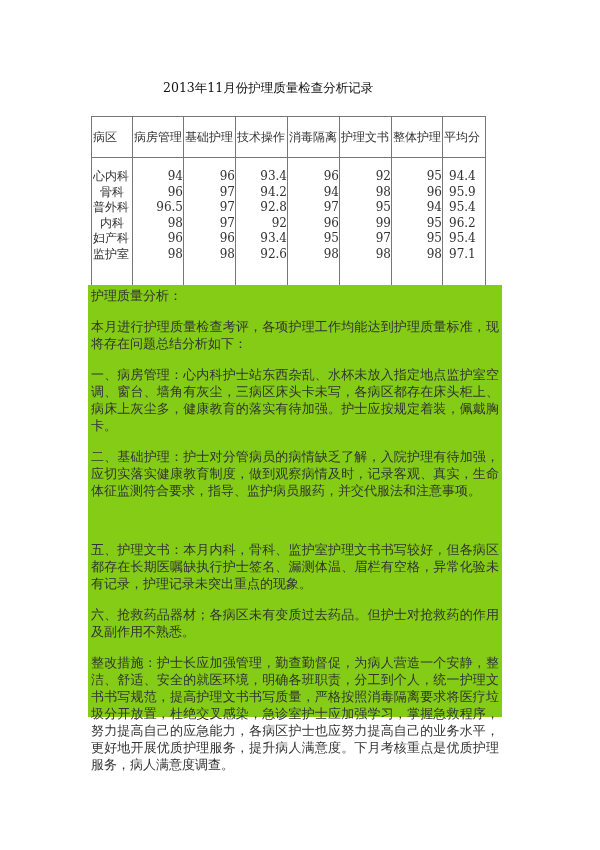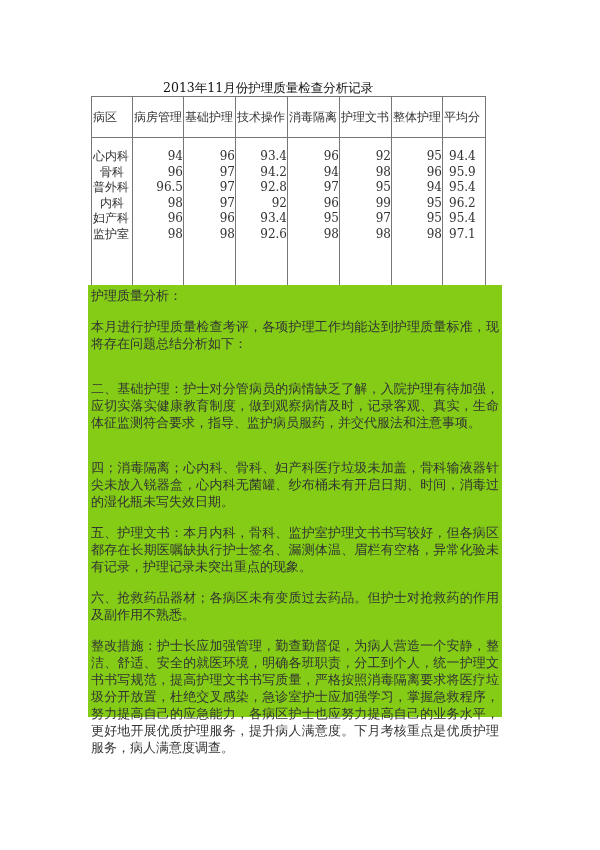--- a/index.html
+++ b/index.html
@@ -21,21 +21,21 @@
       top: 80px;
       font-size: 12.5px;
       font-weight: normal;
       color: #111111;
       white-space: nowrap;
       letter-spacing: 0;
     }
     table.score-table {
       position: absolute;
       left: 91px;
-      top: 96px;
+      top: 116px;
       width: 394px;
       border-collapse: collapse;
       font-size: 12px;
       color: #333333;
       table-layout: fixed;
     }
     table.score-table th,
     table.score-table td {
       border: 1px solid #777777;
       padding: 0;
@@ -197,24 +197,24 @@
       </td>
     </tr>
   </tbody>
 </table>
 
 <div class="analysis">
   <p class="heading">护理质量分析：</p>
   <div class="gap"></div>
   <p>本月进行护理质量检查考评，各项护理工作均能达到护理质量标准，现将存在问题总结分析如下：</p>
   <div class="gap"></div>
+  <p>一、病房管理：心内科护士站东西杂乱、水杯未放入指定地点监护室空调、窗台、墙角有灰尘，三病区床头卡未写，各病区都存在床头柜上、病床上灰尘多，健康教育的落实有待加强。护士应按规定着装，佩戴胸卡。</p>
   <div class="gap"></div>
   <p>二、基础护理：护士对分管病员的病情缺乏了解，入院护理有待加强，应切实落实健康教育制度，做到观察病情及时，记录客观、真实，生命体征监测符合要求，指导、监护病员服药，并交代服法和注意事项。</p>
   <div class="gap"></div>
   <div class="gap"></div>
-  <p>四；消毒隔离；心内科、骨科、妇产科医疗垃圾未加盖，骨科输液器针尖未放入锐器盒，心内科无菌罐、纱布桶未有开启日期、时间，消毒过的湿化瓶未写失效日期。</p>
   <div class="gap"></div>
   <p>五、护理文书：本月内科，骨科、监护室护理文书书写较好，但各病区都存在长期医嘱缺执行护士签名、漏测体温、眉栏有空格，异常化验未有记录，护理记录未突出重点的现象。</p>
   <div class="gap"></div>
   <p>六、抢救药品器材；各病区未有变质过去药品。但护士对抢救药的作用及副作用不熟悉。</p>
   <div class="gap"></div>
   <p>整改措施：护士长应加强管理，勤查勤督促，为病人营造一个安静，整洁、舒适、安全的就医环境，明确各班职责，分工到个人，统一护理文书书写规范，提高护理文书书写质量，严格按照消毒隔离要求将医疗垃圾分开放置，杜绝交叉感染，急诊室护士应加强学习，掌握急救程序，努力提高自己的应急能力，各病区护士也应努力提高自己的业务水平，更好地开展优质护理服务，提升病人满意度。下月考核重点是优质护理服务，病人满意度调查。</p>
 </div>
 
 </body></html>

